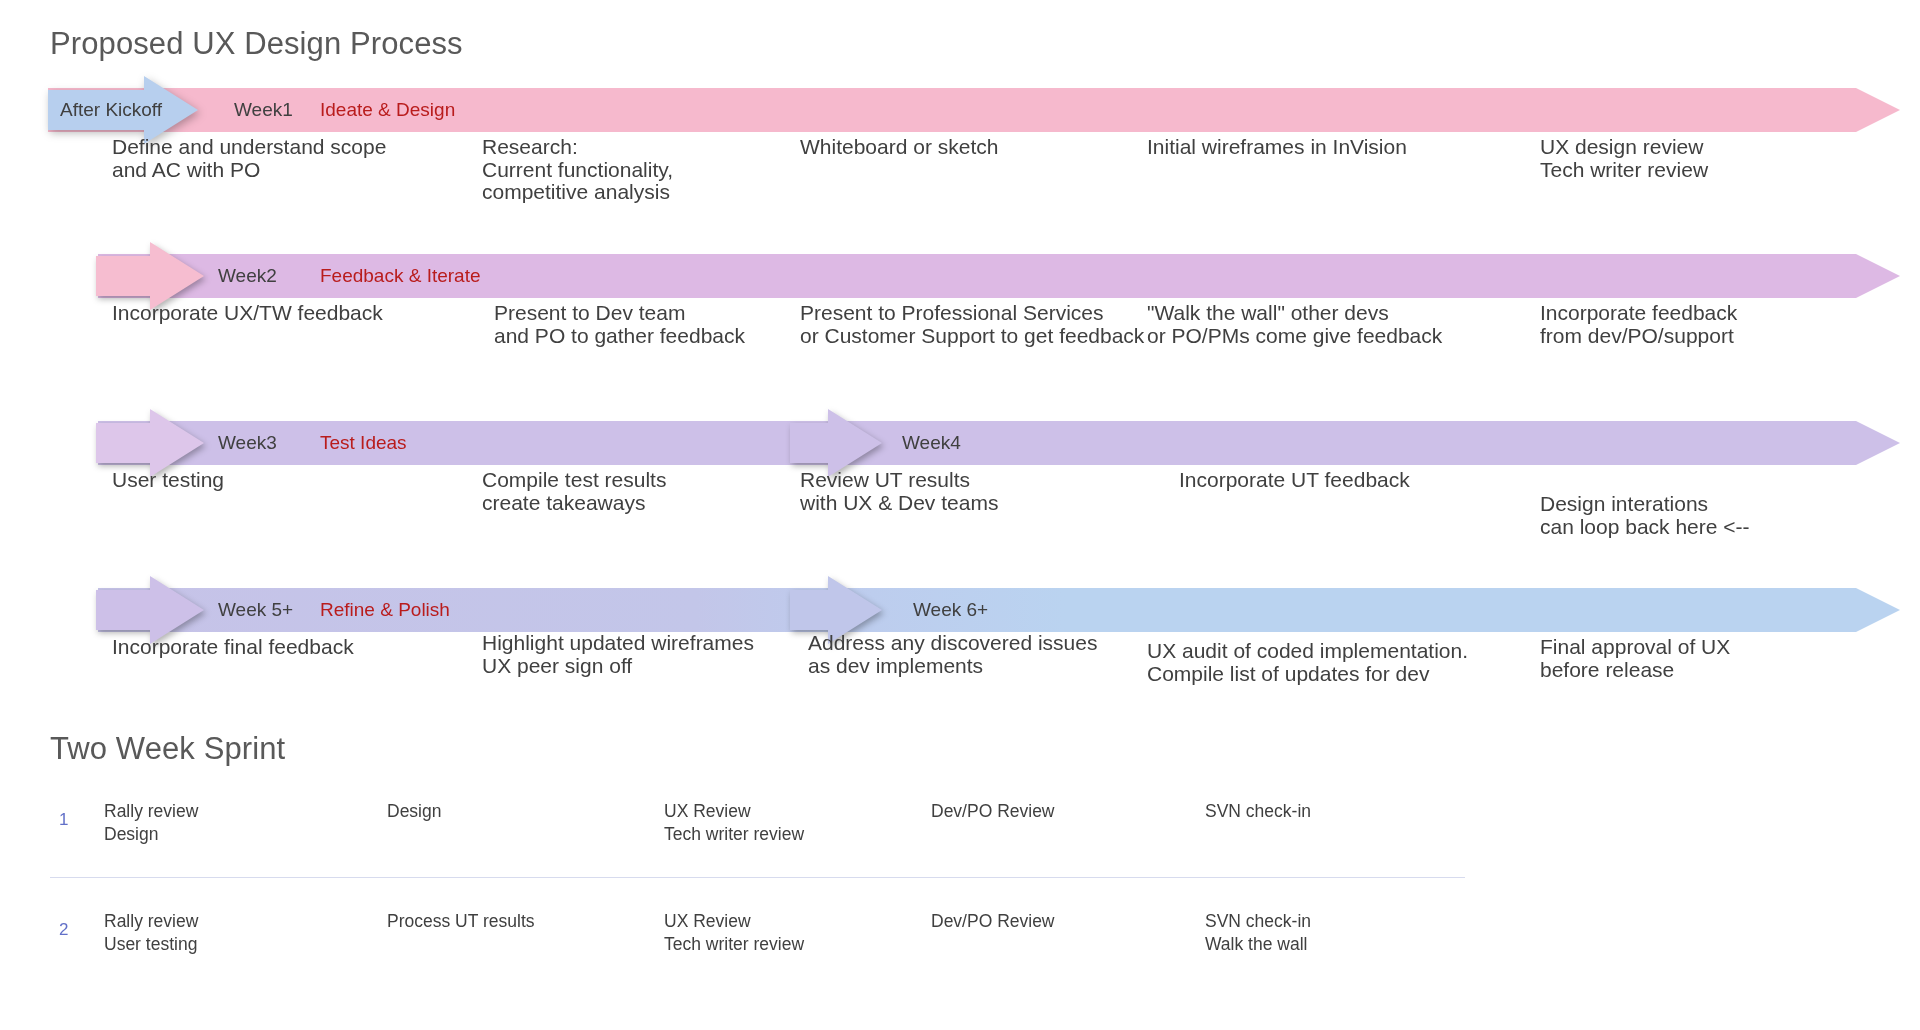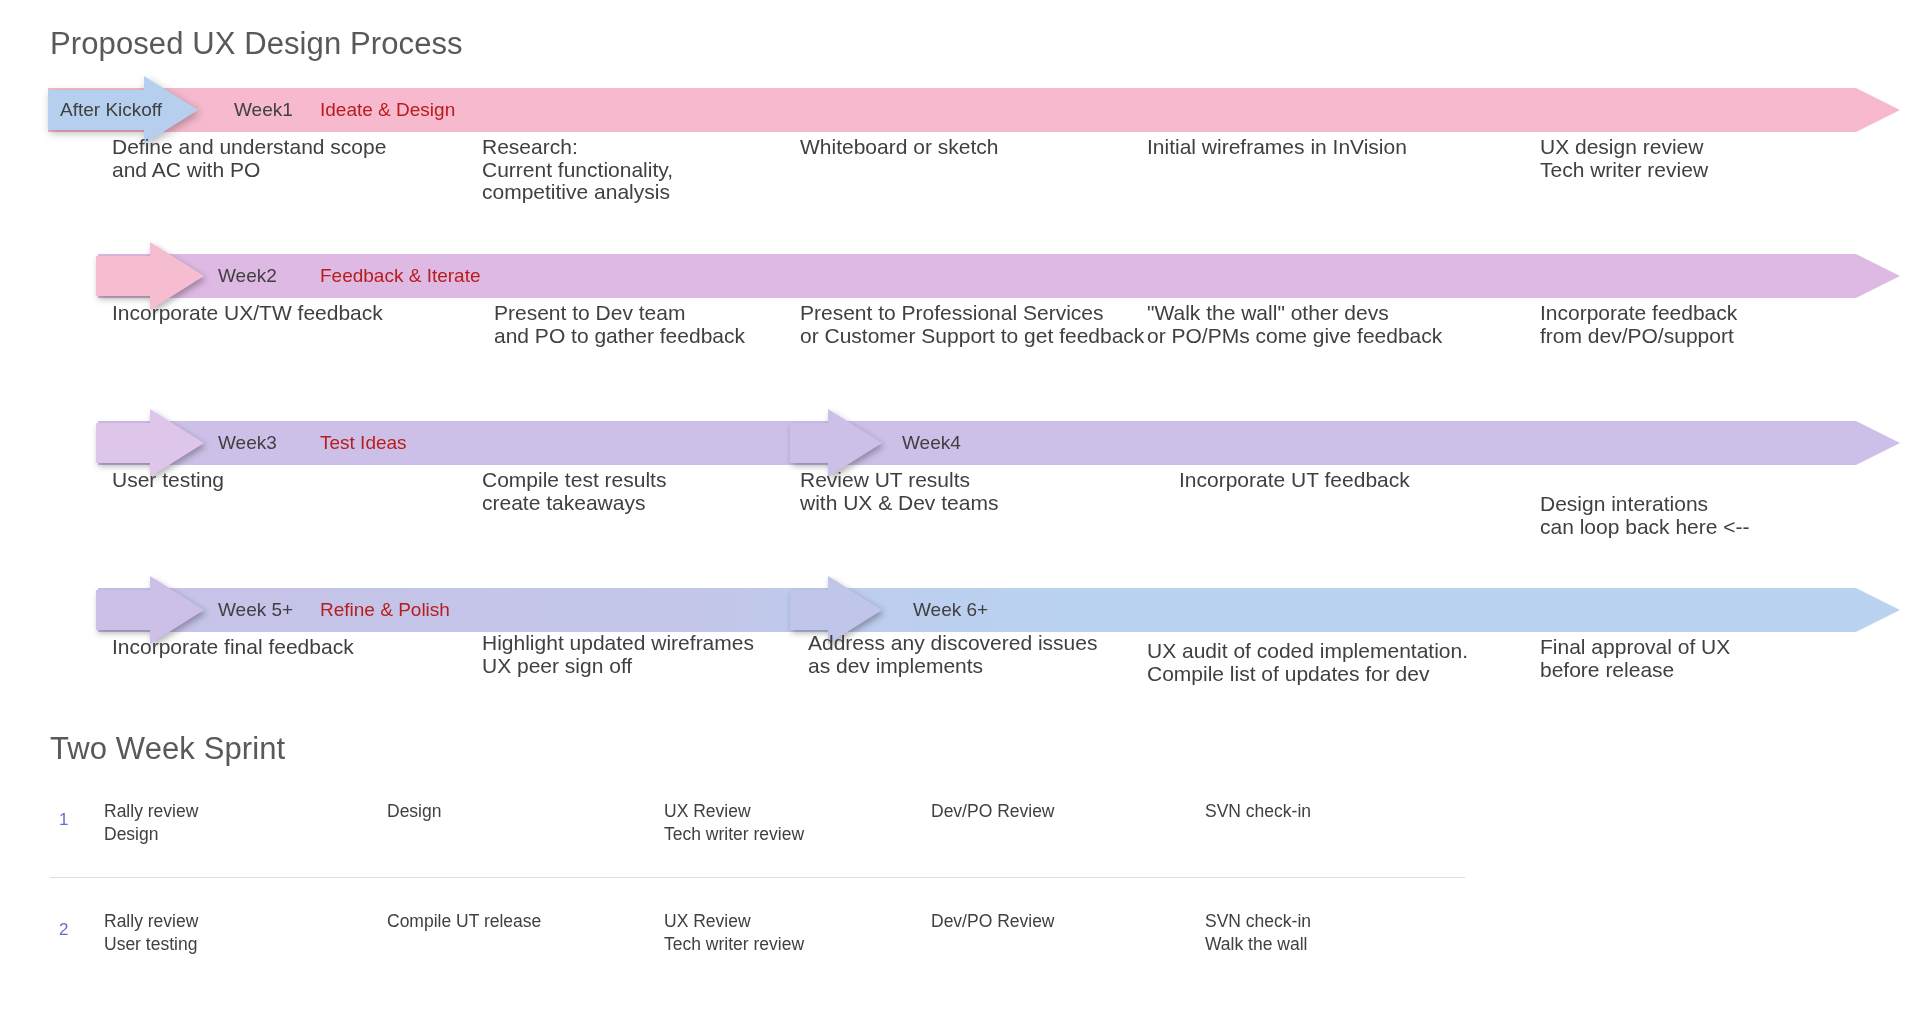--- a/index.html
+++ b/index.html
@@ -311,21 +311,21 @@
       <div class="cell" style="left:614px;">UX Review
 Tech writer review</div>
       <div class="cell" style="left:881px;">Dev/PO Review</div>
       <div class="cell" style="left:1155px;">SVN check-in</div>
     </div>
 
     <div class="sprint-row">
       <div class="row-num">2</div>
       <div class="cell" style="left:54px;">Rally review
 User testing</div>
-      <div class="cell" style="left:337px;">Compile UT release</div>
+      <div class="cell" style="left:337px;">Process UT results</div>
       <div class="cell" style="left:614px;">UX Review
 Tech writer review</div>
       <div class="cell" style="left:881px;">Dev/PO Review</div>
       <div class="cell" style="left:1155px;">SVN check-in
 Walk the wall</div>
     </div>
 
   </div>
 
 </div>

